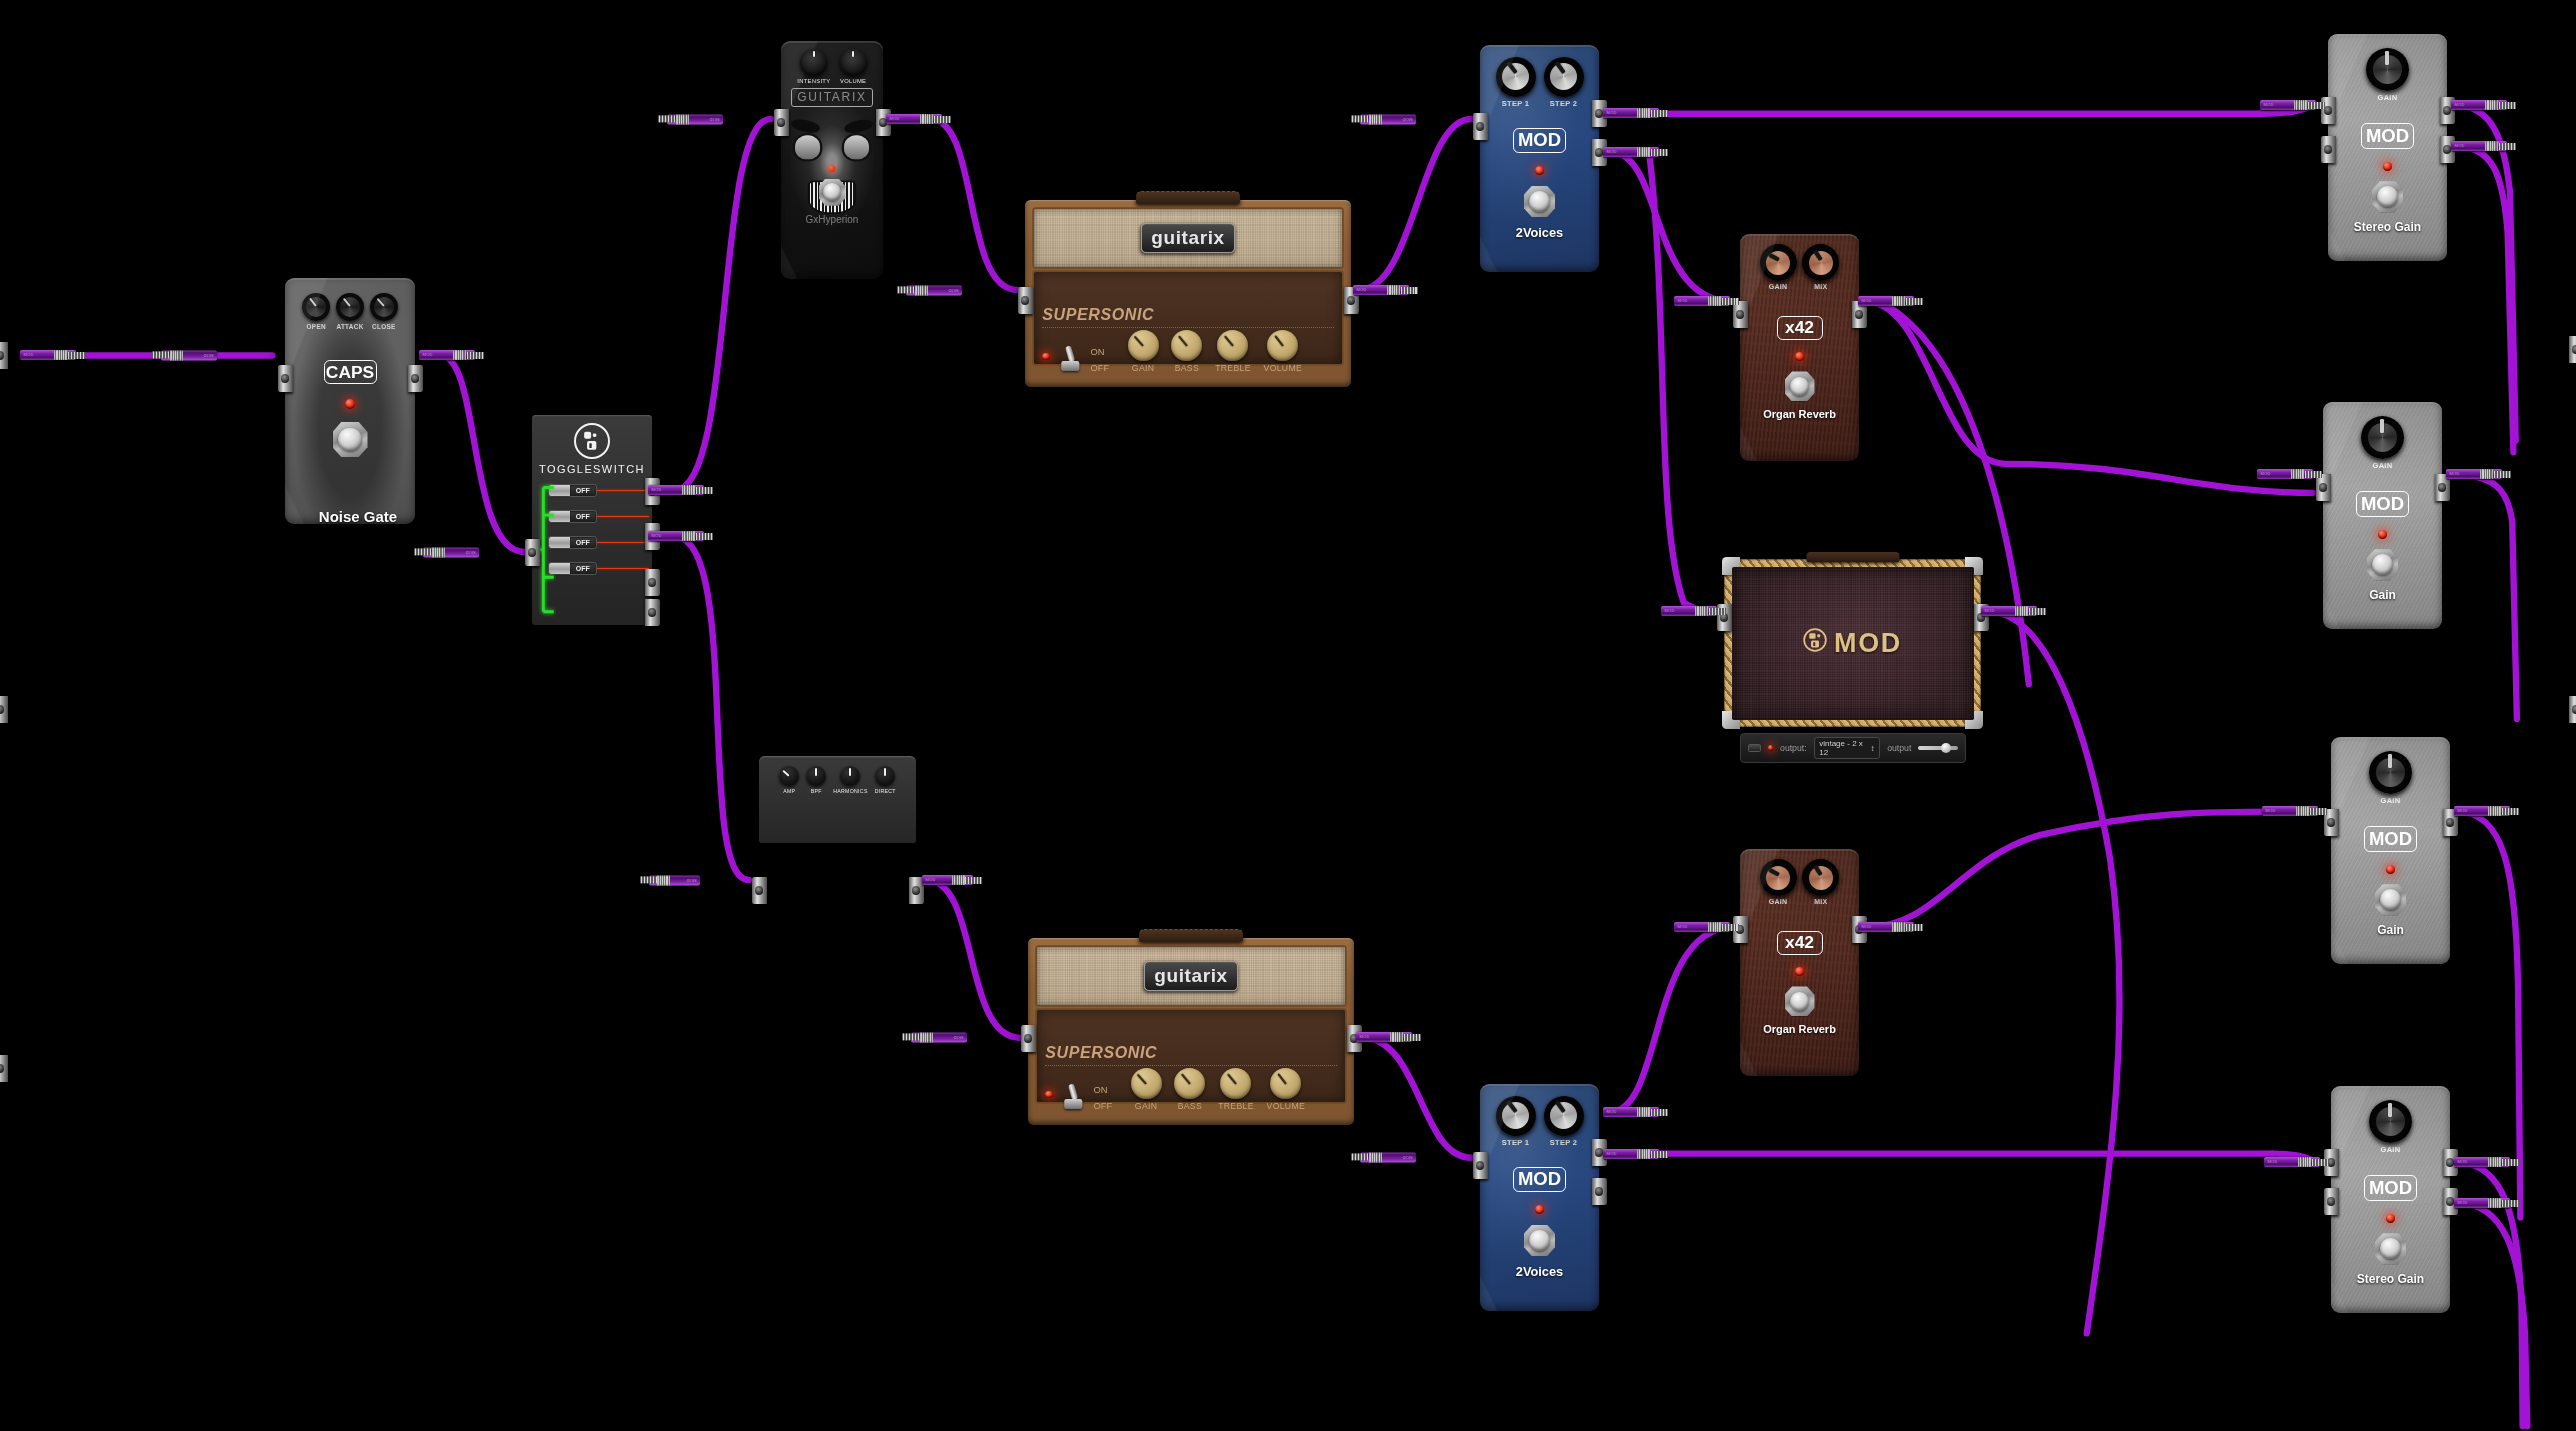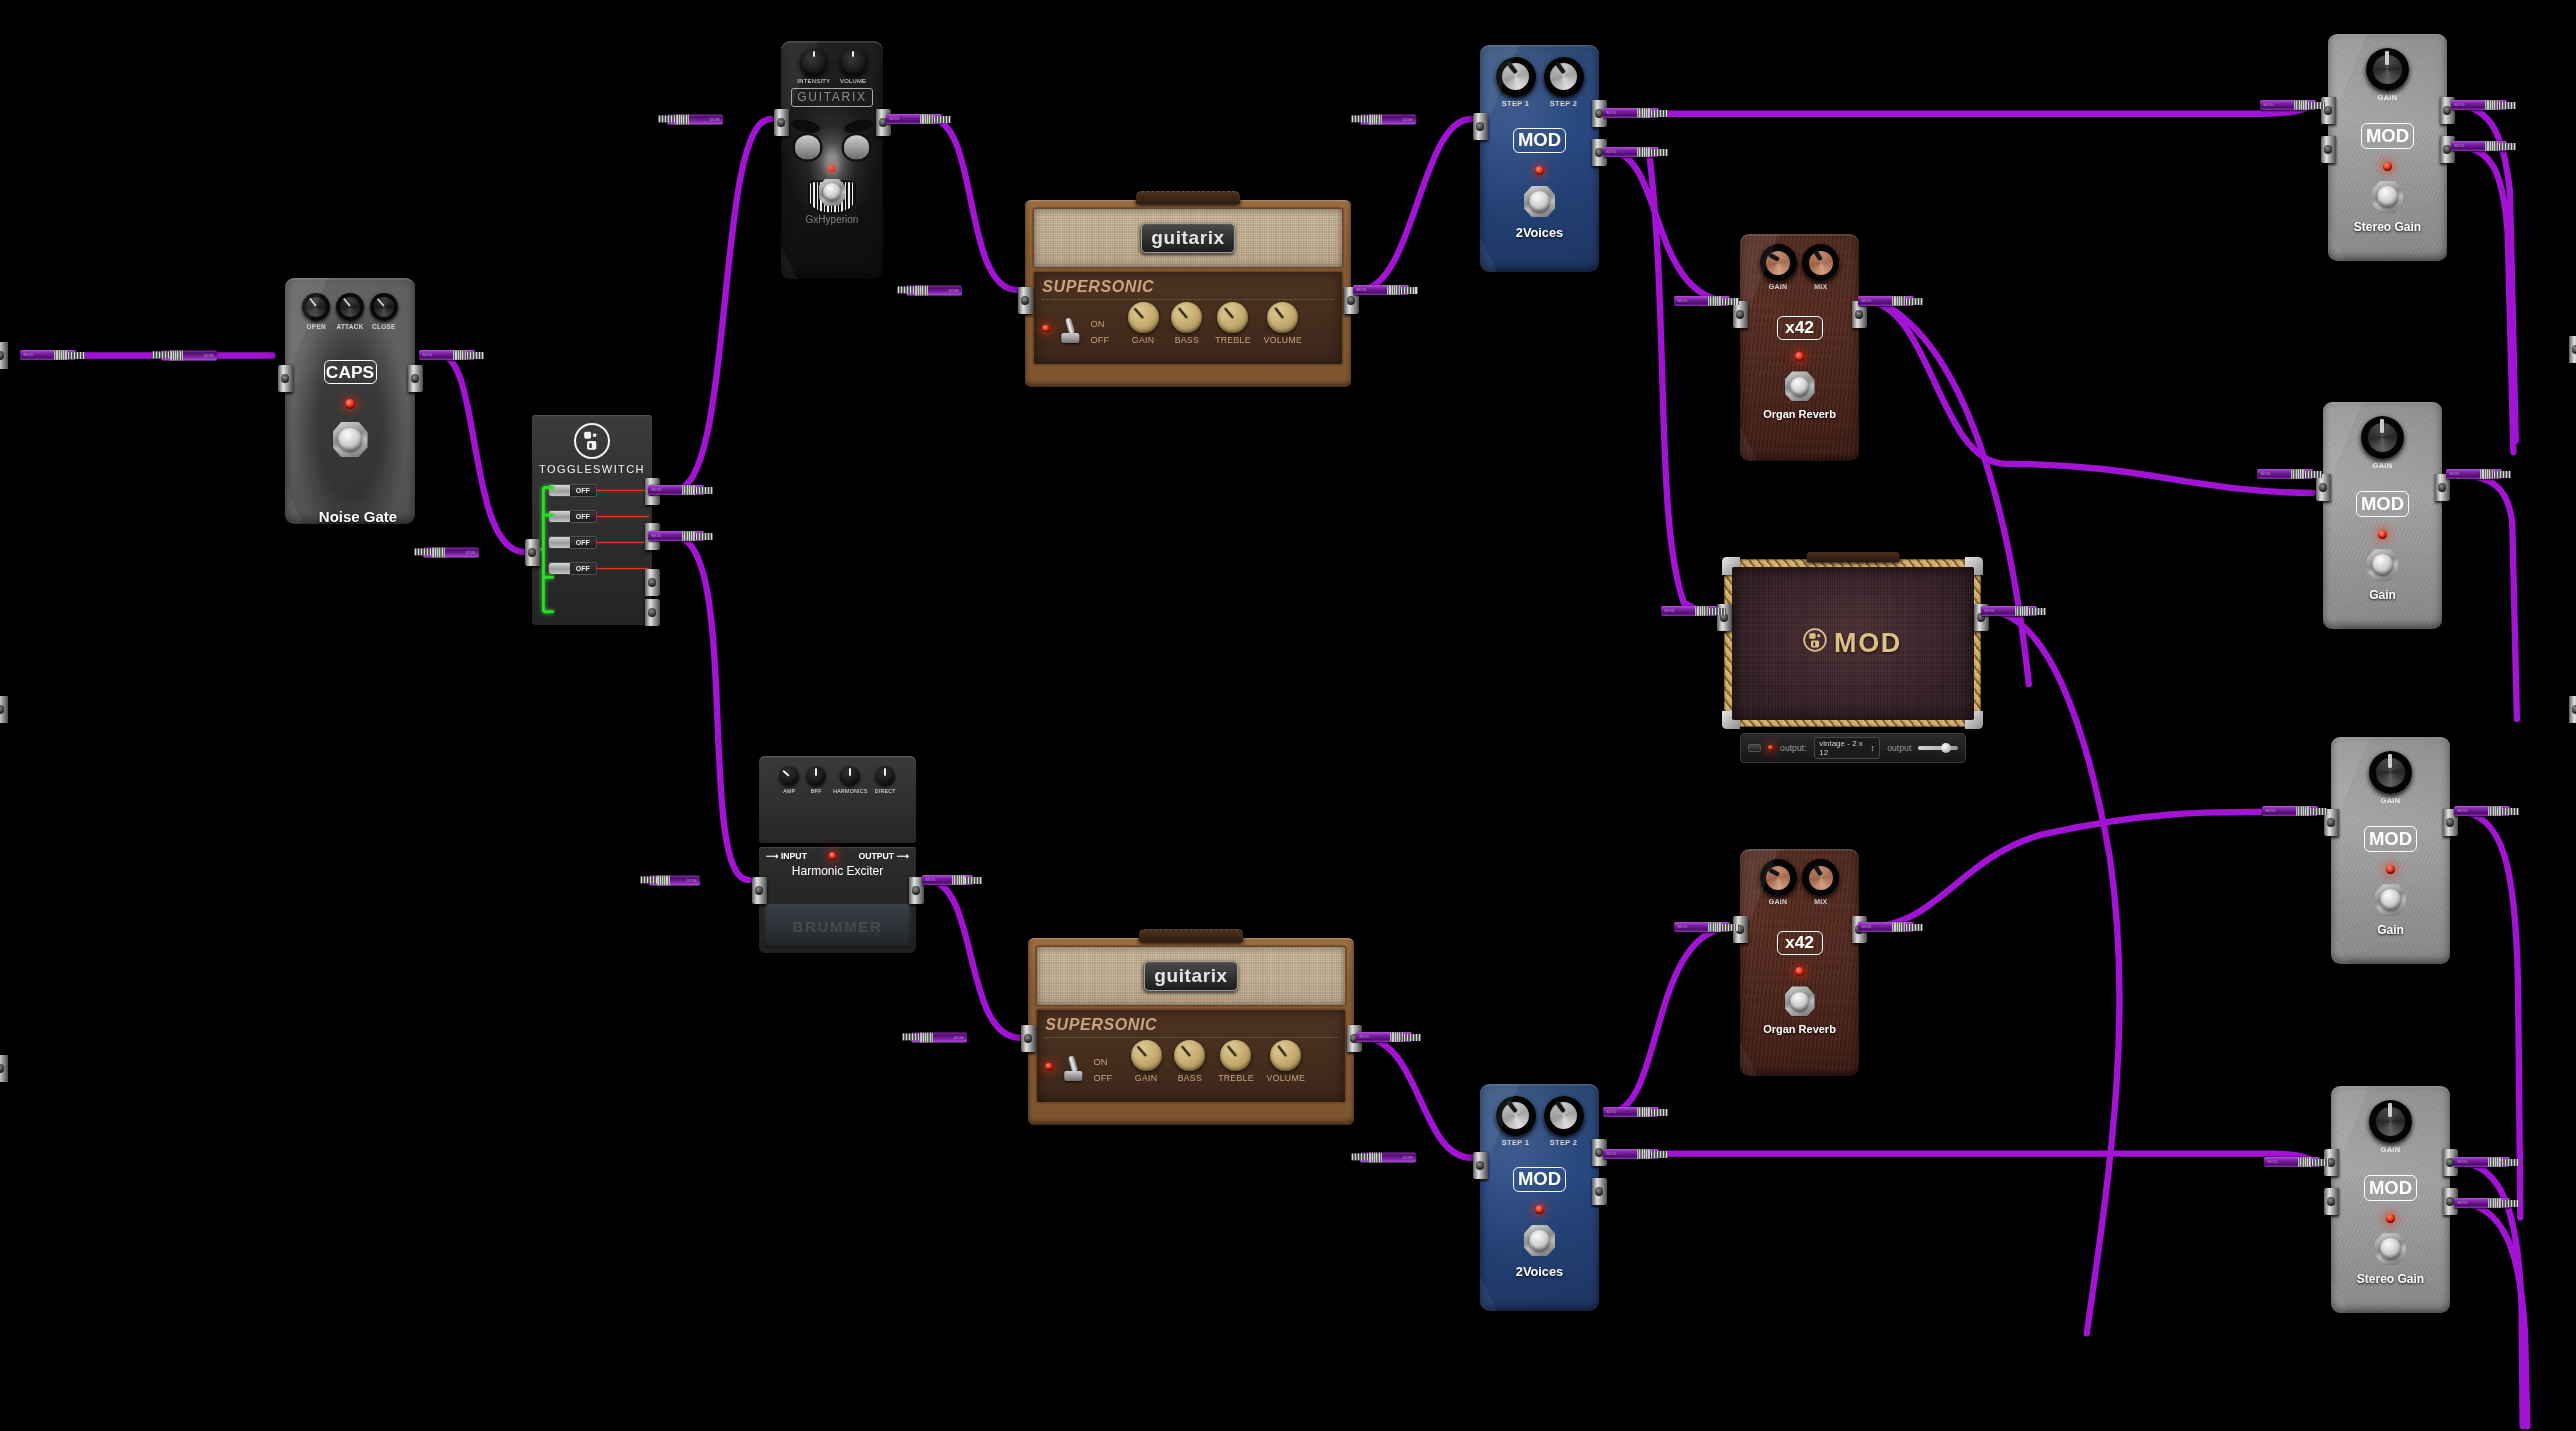--- a/index.html
+++ b/index.html
@@ -92,21 +92,21 @@
       repeating-linear-gradient(0deg, rgba(0,0,0,.06) 0 1.2px, rgba(255,255,255,.05) 1.2px 2.3px),
       linear-gradient(180deg,#cbb89a,#bda88a);
     box-shadow:inset 0 0 8px rgba(0,0,0,.45), 0 0 0 1.7px #6d4827; }
   .amp .logo{ position:absolute; left:50%; top:50%; transform:translate(-50%,-50%);
     background:linear-gradient(180deg,#4a4a4a,#1c1c1c); border:1.2px solid #9a9a9a;
     border-radius:5.2px; color:#e6e6e6; font-weight:600; letter-spacing:0.6px;
     padding:2.9px 9.3px; box-shadow:0 1.2px 3.5px rgba(0,0,0,.7); }
   .amp .panel{ margin-top:5.2px; height:55%; border-radius:1.7px; position:relative;
     background:linear-gradient(180deg,#4e3322,#3d2719);
     box-shadow:inset 0 0 12.8px rgba(0,0,0,.5), 0 0 0 1.7px #6d4827; padding:5.8px 8px; }
-  .amp .model{ color:#c8a37d; font-style:italic; font-weight:700; letter-spacing:0.6px; }
+  .amp .model{ color:#c8a37d; font-style:italic; font-weight:700; letter-spacing:0.6px;margin-top:28px; }
   .amp .divider{ border-top:1.2px dotted rgba(200,163,125,.45); margin:3.5px 0 2.3px; }
   .amp .row{ display:flex; align-items:flex-end; gap:10.4px; }
   .amp .ampknob .cap{ background:radial-gradient(circle at 35% 28%,#e0cb94,#c2a86c 55%,#8d7741);
     box-shadow:inset 0 -1.7px 3.5px rgba(0,0,0,.45), 0 1.7px 3.5px rgba(0,0,0,.6); }
   .amp .klabel{ color:#c8a37d; }
   .toggle{ position:relative; }
   .toggle .bat{ position:absolute; left:50%; top:10%; width:5.8px; height:16px;
     transform:translateX(-50%) rotate(-16deg); border-radius:2.9px;
     background:linear-gradient(90deg,#9a9a9a,#efefef 40%,#7b7b7b); }
   .toggle .base{ position:absolute; left:50%; bottom:1.7px; transform:translateX(-50%);
@@ -562,35 +562,20 @@
       <div class="knobwrap">
         <div class="knob" style="width:20px;height:20px;
           background:radial-gradient(circle at 42% 32%,#343434,#0c0c0c 75%);
           box-shadow:0 1.2px 2.9px rgba(0,0,0,.85);">
           <div class="ptr" style="width:1.7px;height:8px;left:9px;top:1.2px;"></div>
         </div>
         <div class="klabel" style="font-size:5.2px;margin-top:1.7px;">DIRECT</div>
       </div>
     </div>
   </div>
-  <div class="bot" style="height:54%;">
-    <div class="io">
-      <span>
-        <span>⟶</span>
-        <span>INPUT</span>
-      </span>
-      <span class="led" style="width:7.5px;height:7.5px;display:inline-block;"></span>
-      <span>
-        <span>OUTPUT</span>
-        <span>⟶</span>
-      </span>
-    </div>
-    <div class="name">Harmonic Exciter</div>
-    <div class="plate">BRUMMER</div>
-  </div>
   <div class="jack l" style="left:-7.5px;top:121px;"></div>
   <div class="jack r" style="right:-7.5px;top:121px;"></div>
 </div>
 
 <div class="dev" style="left:1480px;top:45px;width:119px;height:227px;">
   <div class="pedal-body" style="background:
       radial-gradient(ellipse at 30% 15%, rgba(255,255,255,.10), rgba(255,255,255,0) 55%),
       linear-gradient(170deg,#3a6099,#27477f 45%,#1d3562);">
     <div class="pedal-inner">
       <div class="knobrow" style="margin-top:11.6px;gap:8px;">

